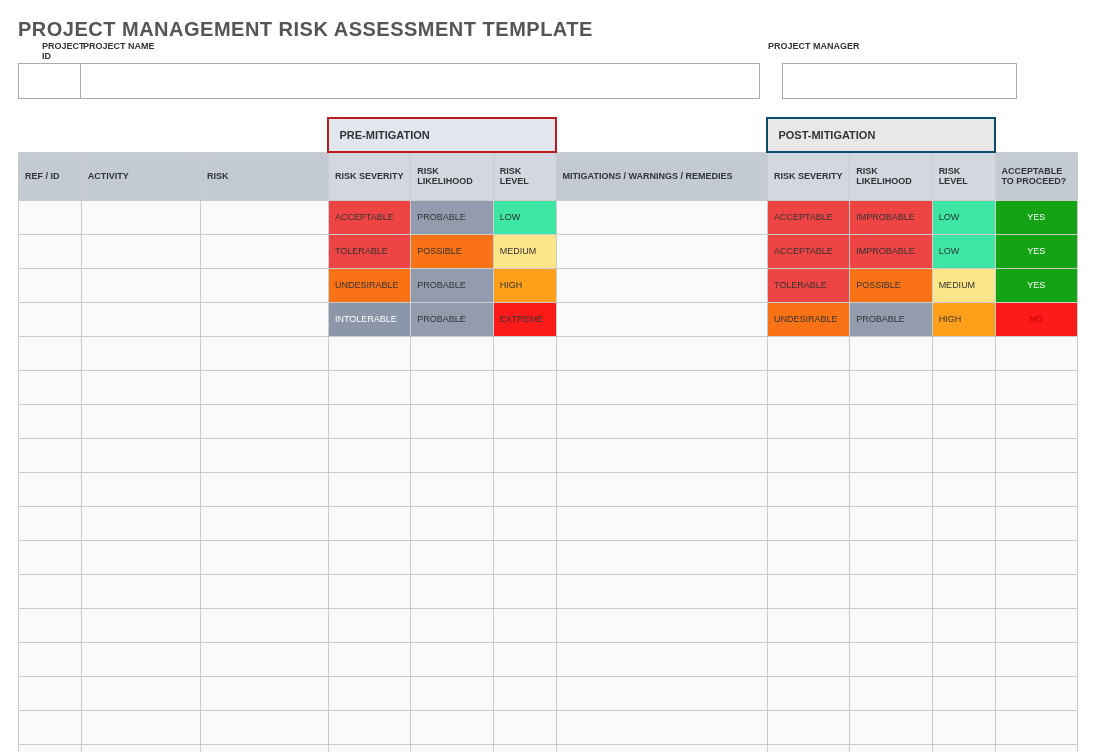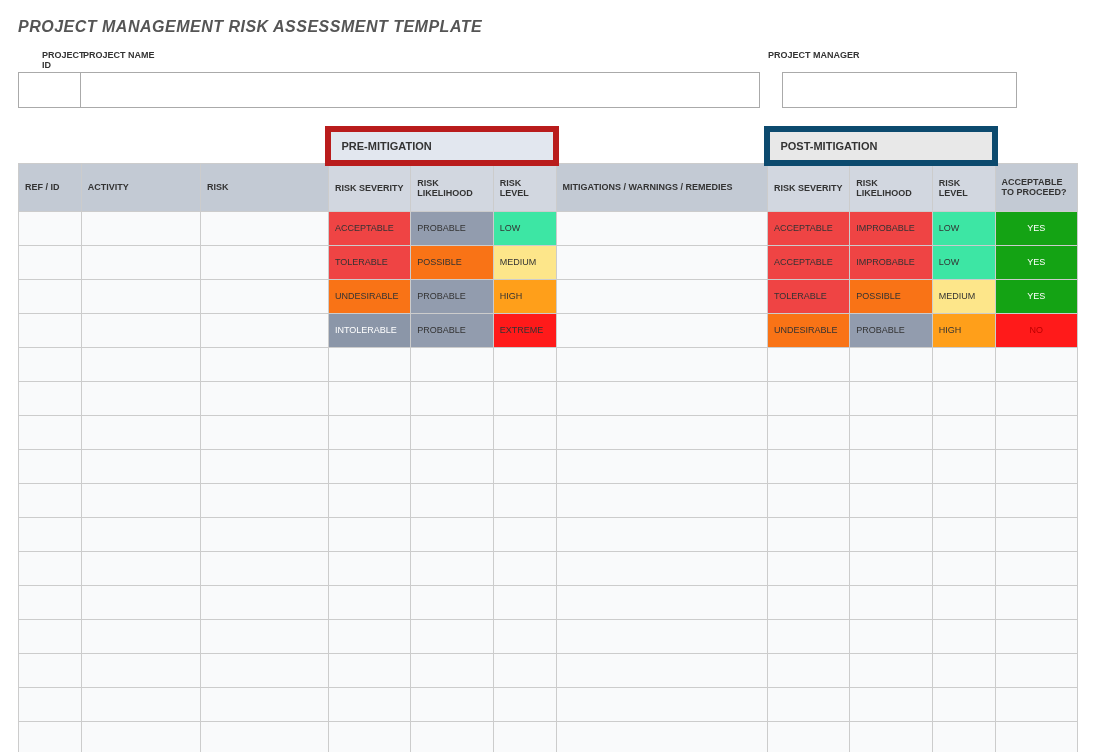--- a/index.html
+++ b/index.html
@@ -5,26 +5,25 @@
   * { box-sizing: border-box; }
   body {
     font-family: Arial, Helvetica, sans-serif;
     margin: 0;
     padding: 18px;
     background: #fff;
     color: #333;
     width: 1103px;
   }
   .title {
-    font-size: 16px;
+    font-size: 20px;
     font-weight: bold;
     letter-spacing: 0.5px;
     color: #555;
-    margin-bottom: 14px;
-    font-style: italic;
+    margin-bottom: 0;
   }
   .meta-labels {
     display: flex;
     font-size: 9px;
     font-weight: bold;
     color: #333;
     margin-bottom: 2px;
   }
   .meta-labels .lbl-id { width: 54px; padding-left: 24px; }
   .meta-labels .lbl-name { width: 685px; margin-left: 11px; }
@@ -54,22 +53,22 @@
     padding: 0 6px;
     height: 34px;
     text-align: left;
     vertical-align: middle;
   }
   th {
     font-weight: bold;
     color: #333;
   }
   .grp-blank { background: #fff; border-top: none; border-left: none; }
-  .grp-pre { background: #e2e7ef; border: 6px solid #b91c1c; font-size: 11px; padding-left:10px;}
-  .grp-post { background: #e8e8e8; border: 6px solid #0c4a6e; font-size: 11px; padding-left:10px;}
+  .grp-pre { background: #e2e7ef; border: 2px solid #b91c1c; font-size: 11px; padding-left:10px;}
+  .grp-post { background: #e8e8e8; border: 2px solid #0c4a6e; font-size: 11px; padding-left:10px;}
   .hdr { background: #c3cad4; height: 48px; }
   .hdr-sub { background: #d2d7e0; }
   .empty { background: #f9fafb; }
 
   
   .fill-grey1 { background: #ef4444; color:#333; }
   .fill-grey2 { background: #929cae; color:#333; }
   .fill-grey3 { background: #f97316; color:#333; }
   .fill-grey4 { background: #8b96a8; color:#fff; }
   .fill-low  { background: #3de6a4; color:#333; }

